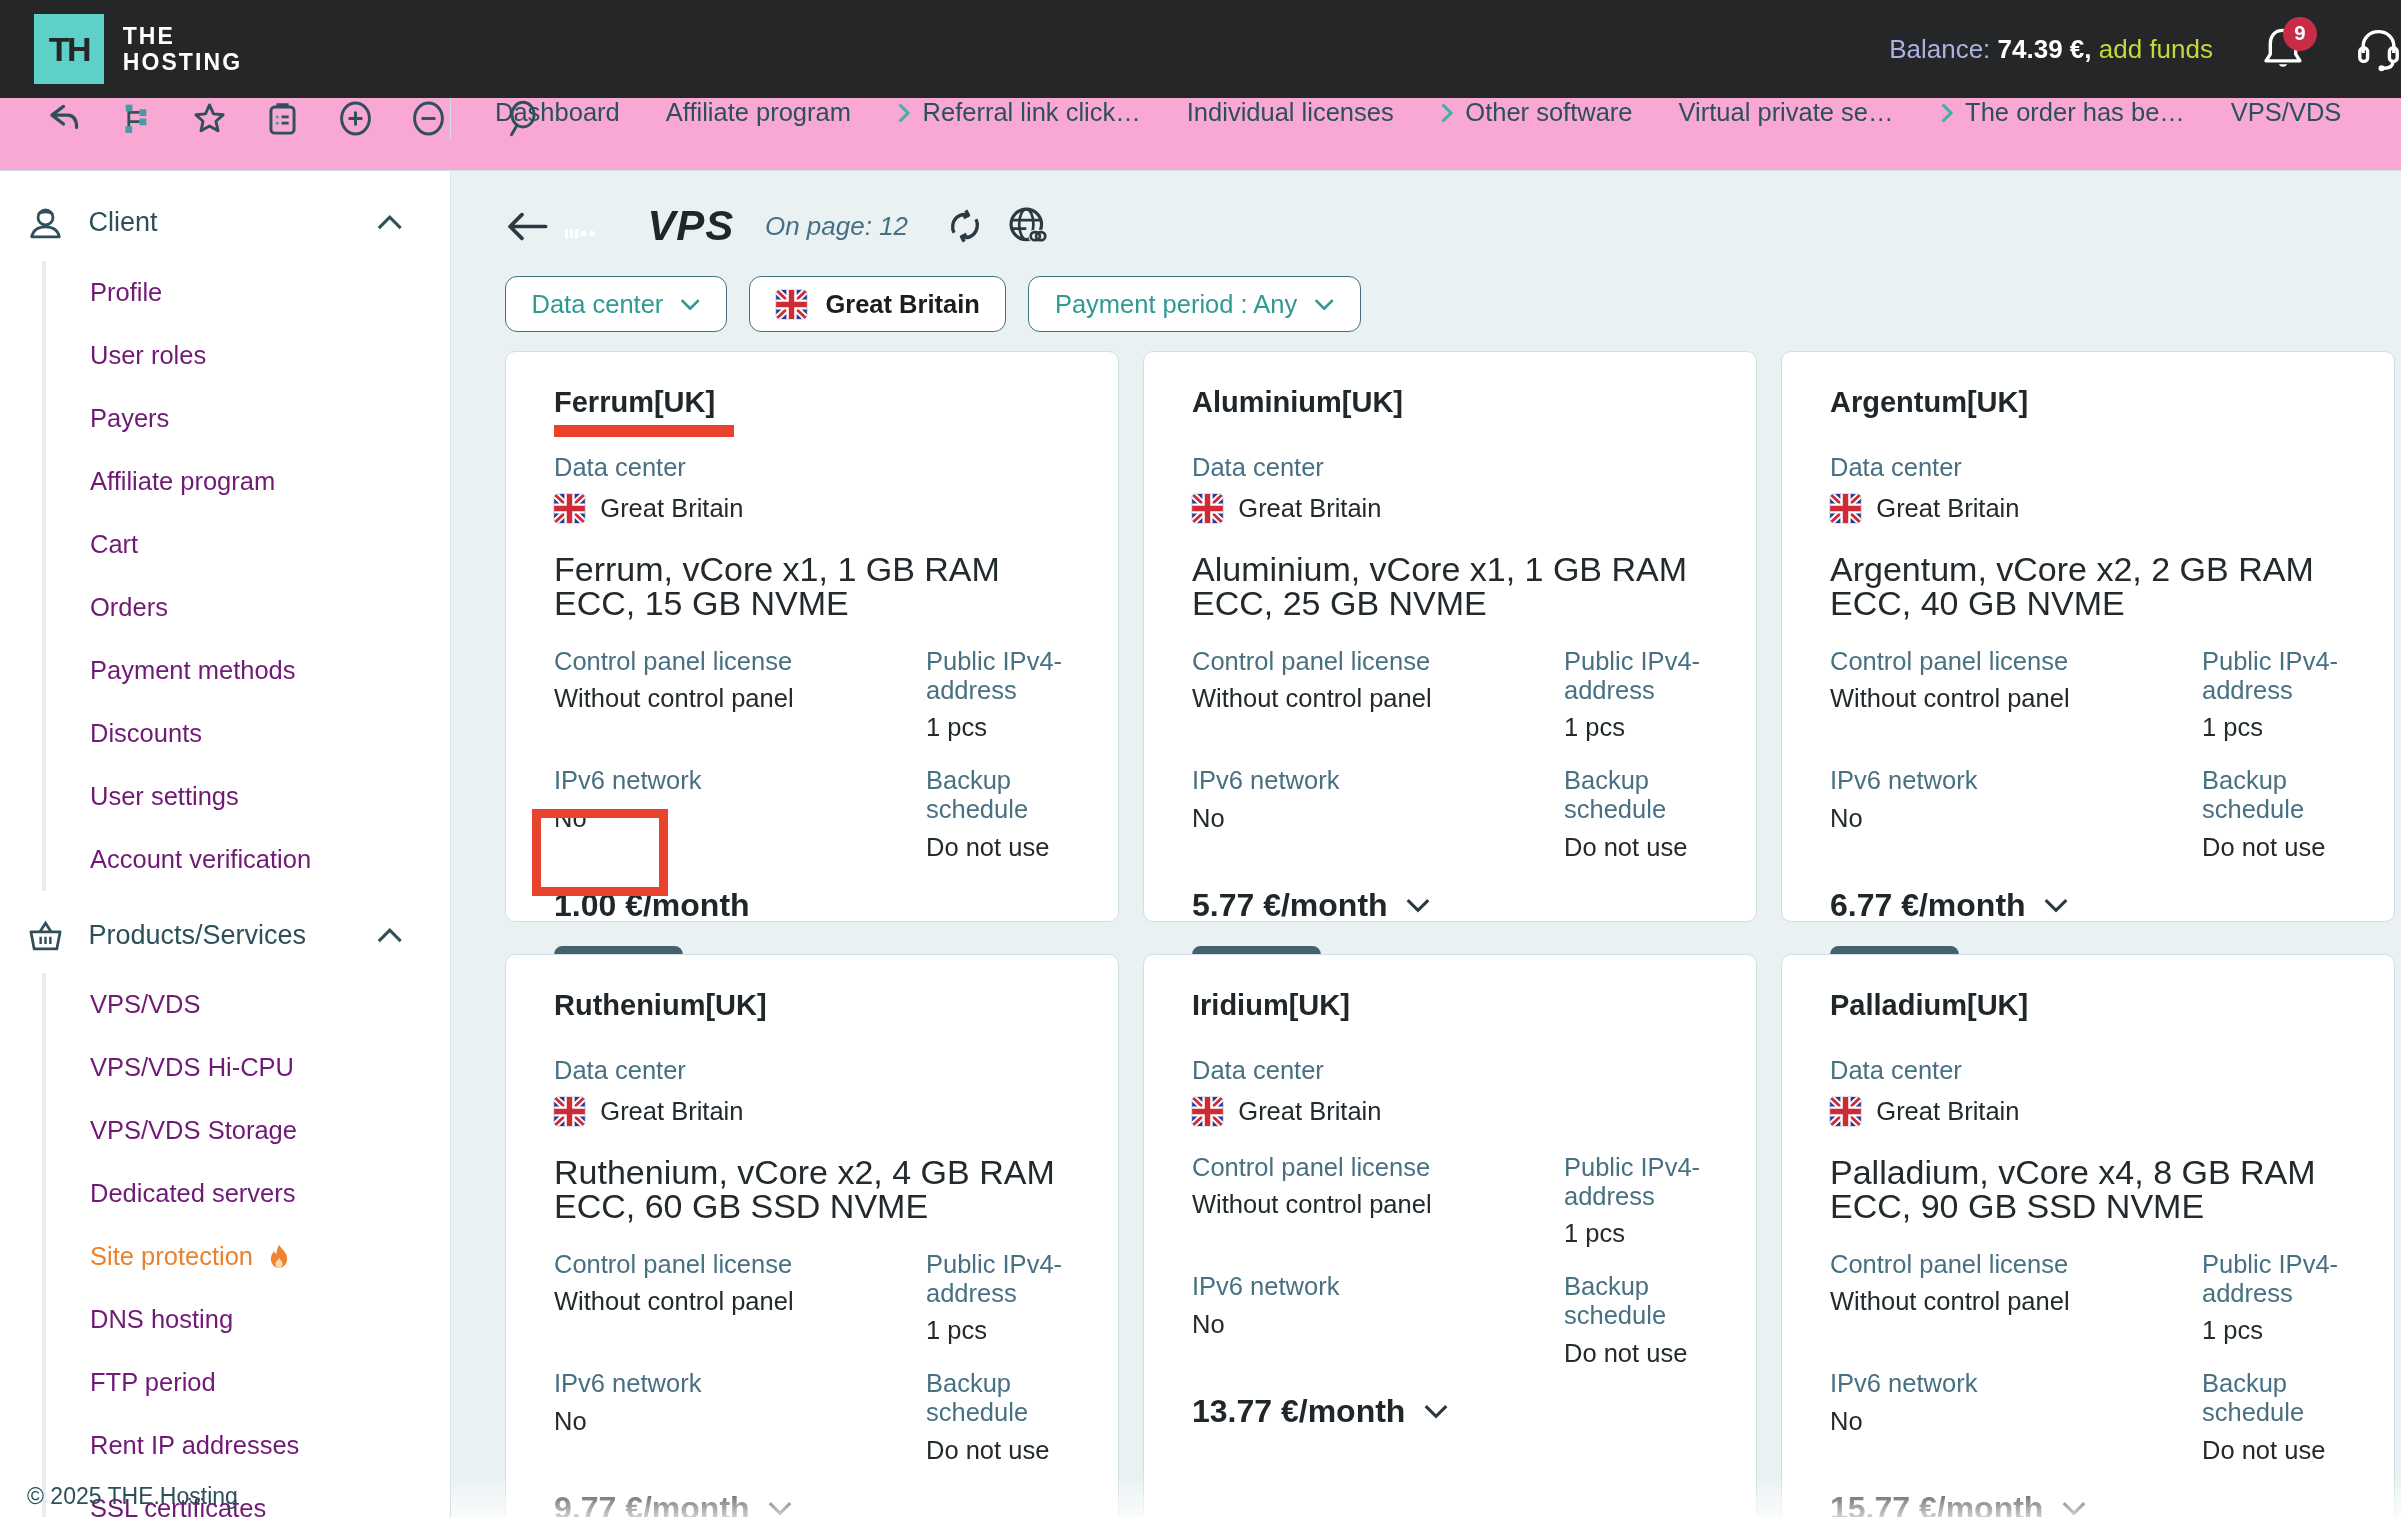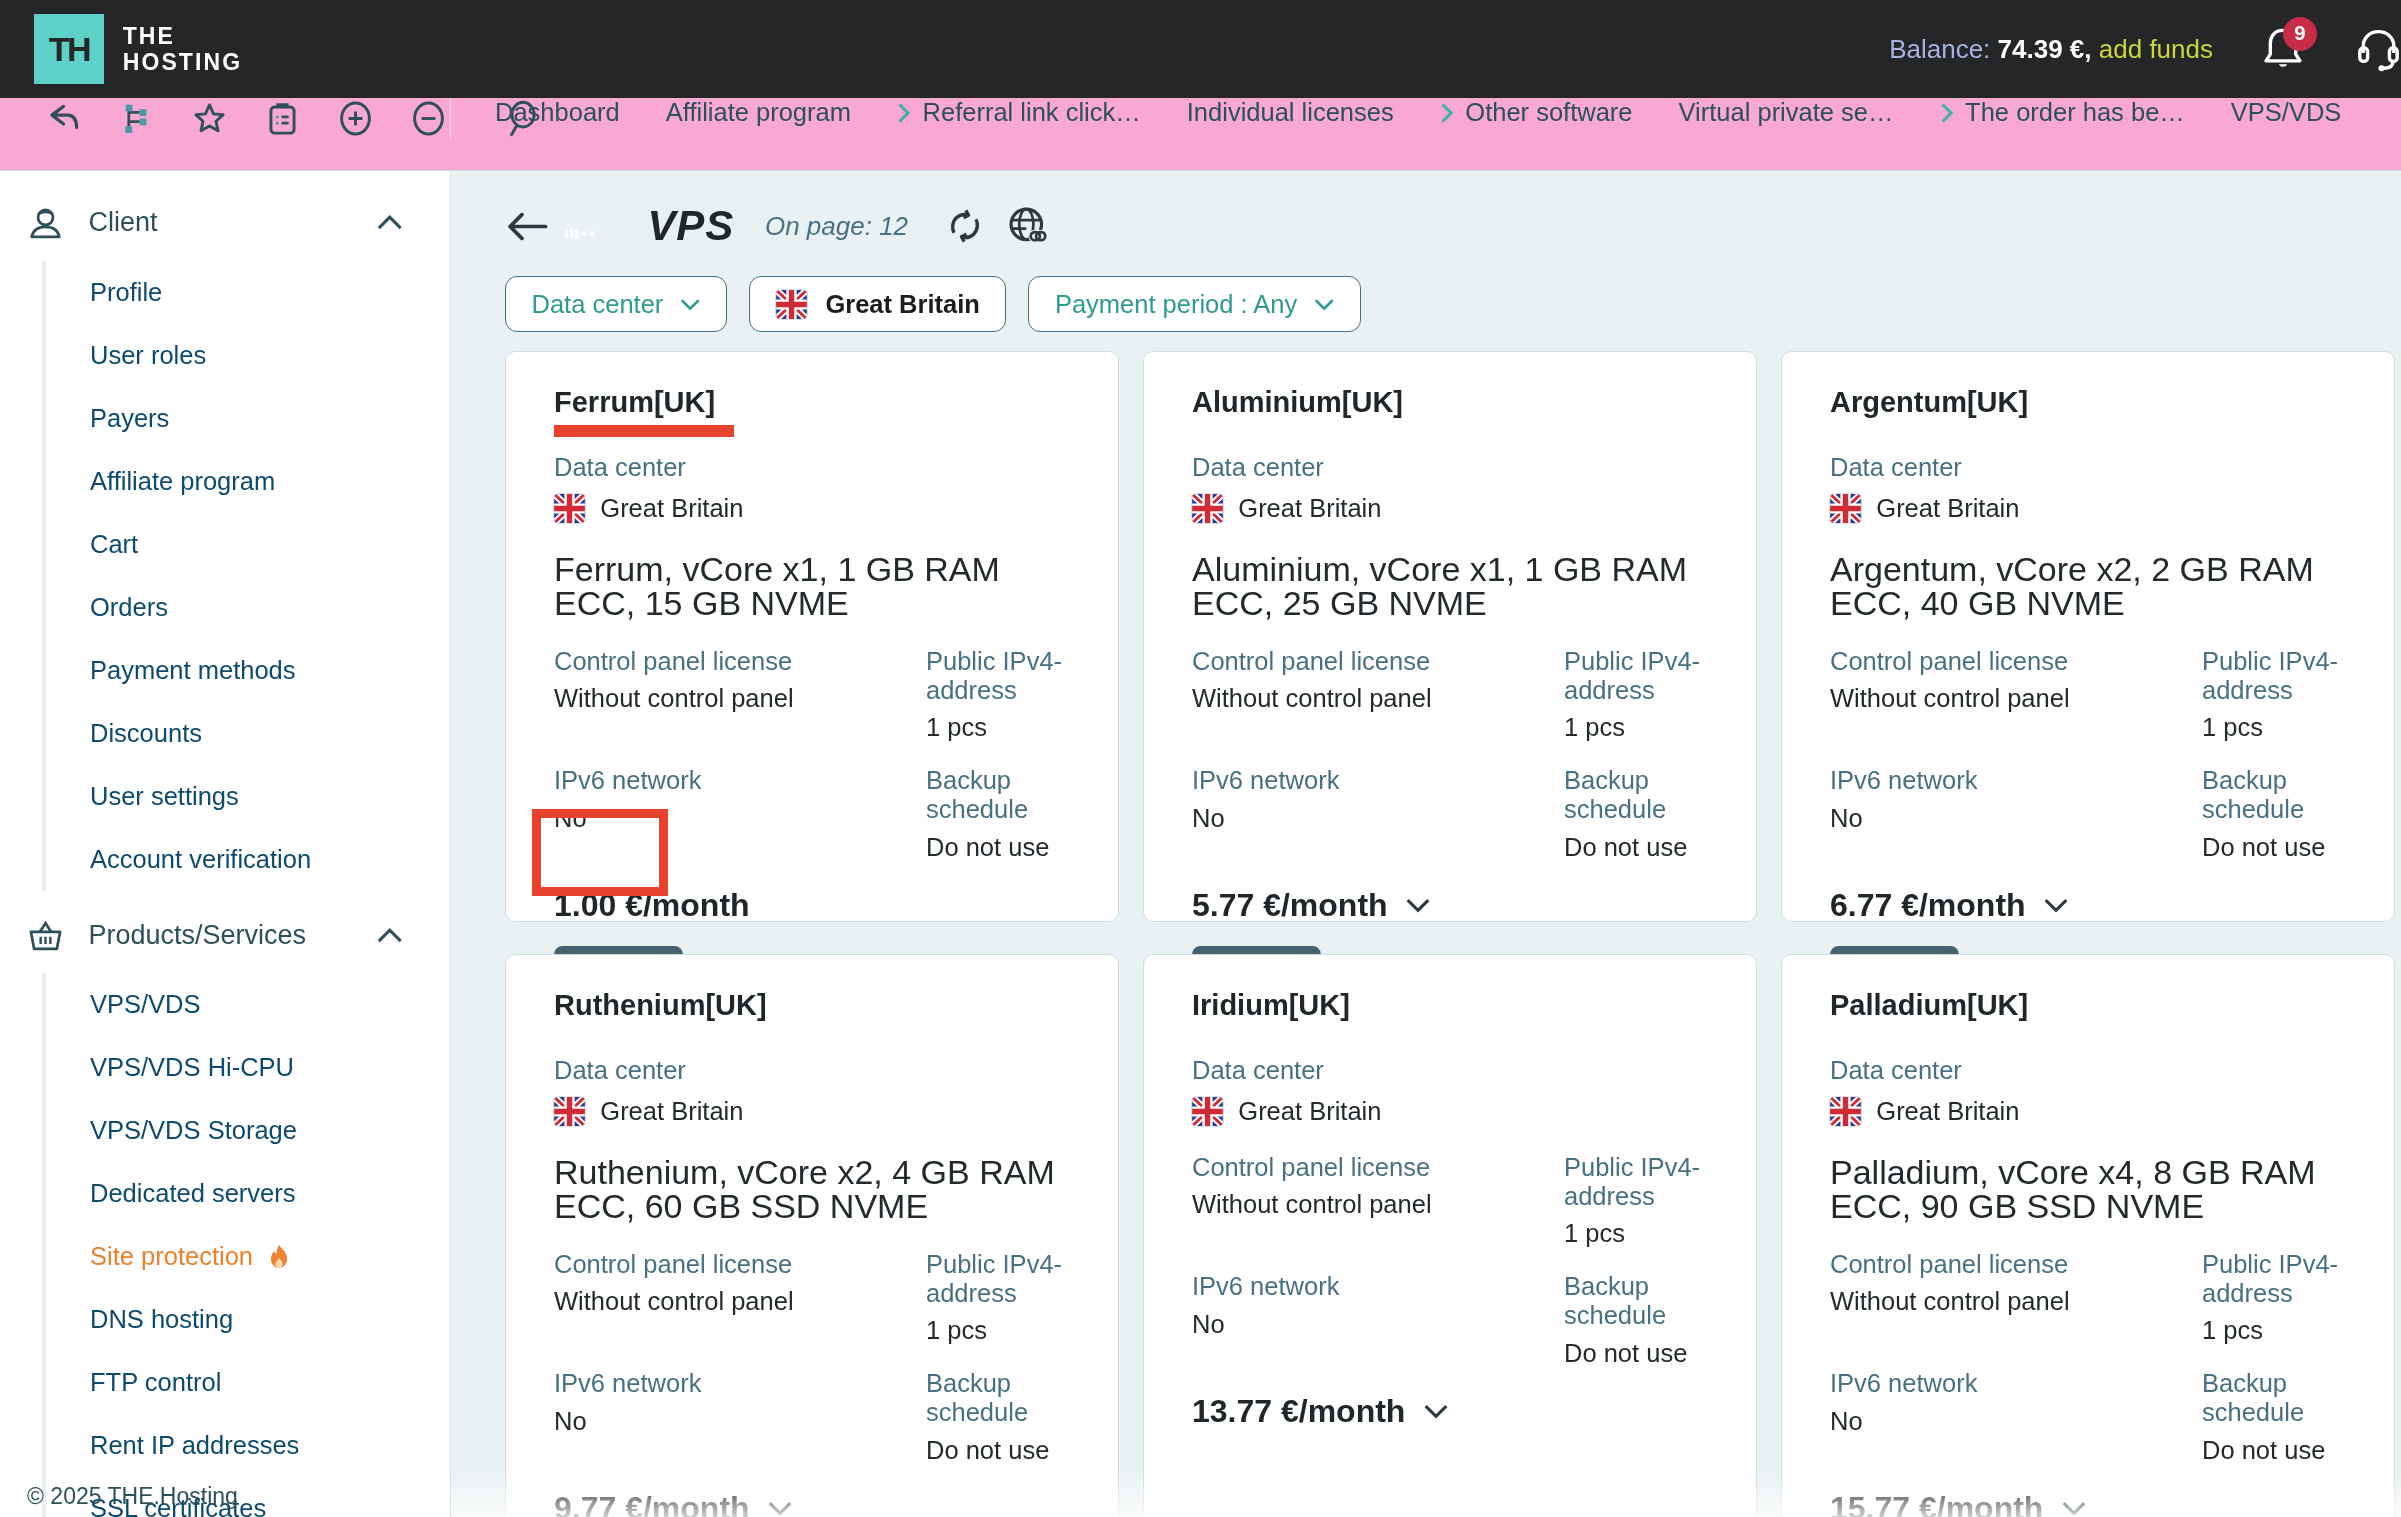--- a/index.html
+++ b/index.html
@@ -69,21 +69,21 @@
     pointer-events: none;
   }
 
   
   .side-head {
     display: flex; align-items: center; padding: 18.7px 48px 15.3px 25.5px; cursor: pointer;
   }
   .side-head .sh-label { font-size: 27px; color: #2c4f59; margin-left: 24px; }
   .side-head .sh-chev { margin-left: auto; }
   .side-list { list-style: none; margin: 5.1px 0 8.5px 42px; border-left: 4.2px solid #e7eef1; padding-left: 44px; }
-  .side-item { font-size: 25.5px; color: #0c4a6e; padding: 17px 0; cursor: pointer; display: flex; align-items: center; gap: 13.6px; }
+  .side-item { font-size: 25.5px; color: #701a75; padding: 17px 0; cursor: pointer; display: flex; align-items: center; gap: 13.6px; }
   .side-item.active { color: #e8822c; }
   .side-footer { position: absolute; left: 27px; bottom: 13.6px; font-size: 23px; color: #2c4f59; }
 
   
   .page-head { display: flex; align-items: center; height: 66px; font-style: italic; }
   .back-arrow { cursor: pointer; }
   .server-icon { margin-left: 25.5px; width: 49px; }
   .srv-slab {
     height: 15.3px; background: #4a7fd4; border-radius: 2.5px; position: relative; margin-bottom: 4.2px;
   }
@@ -322,21 +322,21 @@
       <li class="side-item">VPS/VDS Storage</li>
       <li class="side-item">Dedicated servers</li>
       <li class="side-item active">
         <span>Site protection</span>
         <svg width="24" height="27" viewBox="0 0 14 16">
           <path d="M7 1 C8.2 3.4 11.8 5.2 11.8 9.4 C11.8 12.6 9.6 14.8 7 14.8 C4.4 14.8 2.2 12.6 2.2 9.4 C2.2 7.2 3.3 5.9 4.2 4.7 C4.6 6 5.4 6.6 5.4 6.6 C5.4 6.6 5.8 3.2 7 1 Z" fill="#ef8331"></path>
           <path d="M7 14.8 C5.6 14.8 4.7 13.6 4.9 12.2 C5.1 10.9 6.2 10.3 7 8.9 C7.8 10.3 9 10.9 9.1 12.2 C9.3 13.6 8.4 14.8 7 14.8 Z" fill="#fbd9b4"></path>
         </svg>
       </li>
       <li class="side-item">DNS hosting</li>
-      <li class="side-item">FTP control</li>
+      <li class="side-item">FTP period</li>
       <li class="side-item">Rent IP addresses</li>
       <li class="side-item">SSL certificates</li>
     </ul>
 
     <div class="side-footer">© 2025 THE.Hosting</div>
   </aside>
 
   <main class="main">
 
     <div class="page-head">

